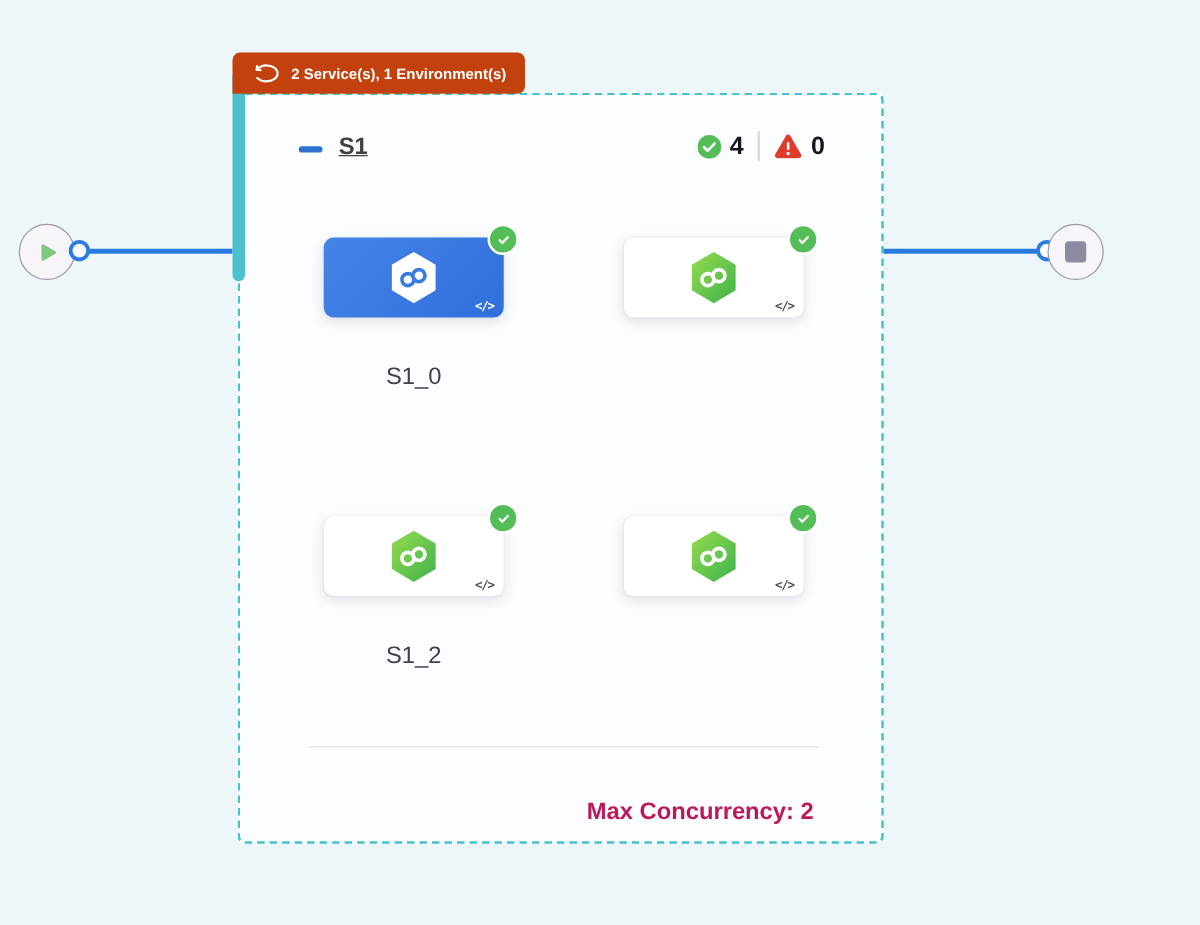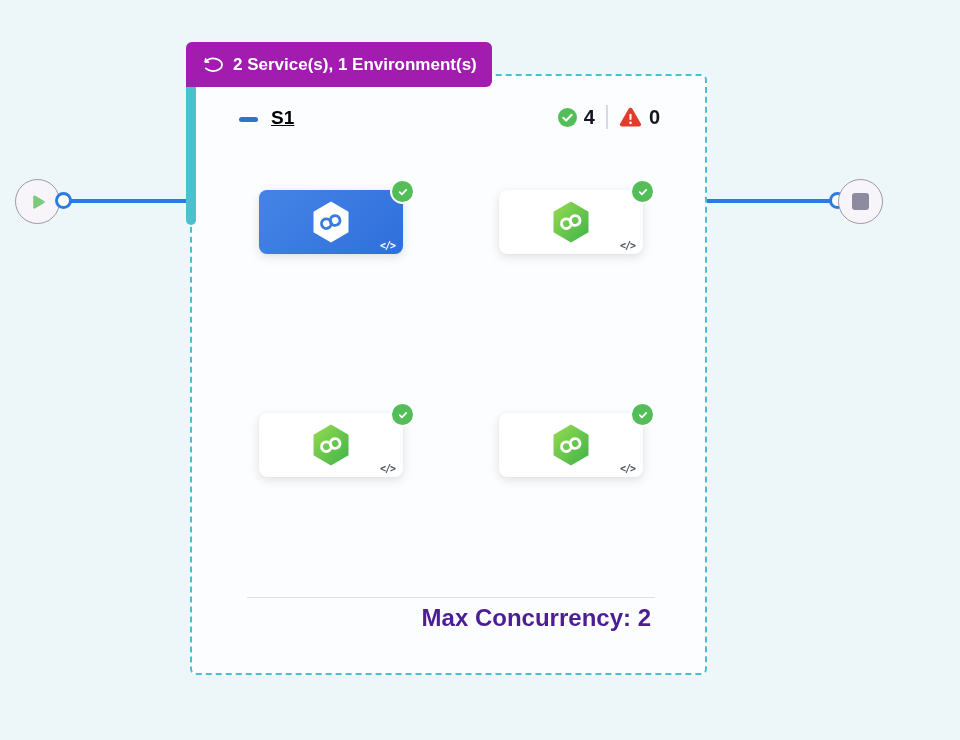--- a/index.html
+++ b/index.html
@@ -34,34 +34,34 @@
   .stage-box {
     position:absolute; left:190px; top:74px; width:517px; height:601px;
     background:#FBFDFE; border:2px dashed #45C2CF; border-radius:6px;
     box-sizing:border-box;
   }
   .stage-tail {
     position:absolute; left:186px; top:60px; width:10px; height:165px;
     background:#4AC1CE; border-radius:0 0 5px 5px;
   }
   .stage-badge {
-    position:absolute; left:186px; top:42px; height:45px;
-    background:#a21caf; border-radius:6px 6px 6px 0;
+    position:absolute; left:186px; top:42px; height:33px;
+    background:#c2410c; border-radius:6px 6px 6px 0;
     display:flex; align-items:center; gap:9px; padding:0 15px;
-    color:#fff; font-size:17px; font-weight:600; cursor:pointer; white-space:nowrap;
+    color:#fff; font-size:12px; font-weight:600; cursor:pointer; white-space:nowrap;
   }
 
   
   .collapse-btn {
     position:absolute; left:47px; top:41px; width:19px; height:5px;
     background:#2E72D2; border-radius:2.5px; cursor:pointer;
   }
   .stage-name {
     position:absolute; left:79px; top:31px;
-    font-size:19px; font-weight:600; color:#000000;text-decoration:underline;
+    font-size:19px; font-weight:600; color:#404040;text-decoration:underline;
   }
   .status-row {
     position:absolute; right:45px; top:29px;
     display:flex; align-items:center; gap:7px;
   }
   .status-count { font-size:20px; font-weight:600; color:#15151F; }
   .status-div { width:2px; height:24px; background:#D8DAE2; margin:0 4px; }
 
   
   .service-cell { position:absolute; width:144px; text-align:center; }
@@ -91,22 +91,22 @@
     position:absolute; top:101px; left:0; width:100%;
     font-size:19px; color:#3C4150;
   }
 
   
   .footer-divider {
     position:absolute; left:55px; top:521px; width:408px; height:1px;
     background:#DFE1E8;
   }
   .max-concurrency {
-    position:absolute; right:54px; top:528px;
-    font-size:24px; font-weight:700; color:#4c1d95;
+    position:absolute; right:54px; top:563px;
+    font-size:19px; font-weight:700; color:#be185d;
   }
 </style>
 </head>
 <body>
 
 <svg width="0" height="0" style="position:absolute" aria-hidden="true">
   <defs>
     <linearGradient id="hexGreen" x1="0" y1="0" x2="1" y2="1">
       <stop offset="0" stop-color="#97DB4F"></stop>
       <stop offset="1" stop-color="#3EB34A"></stop>
@@ -162,20 +162,21 @@
             </g>
           </svg>
         </span>
         <span class="code-glyph">&lt;/&gt;</span>
         <span class="check-badge">
           <svg width="12" height="12" viewBox="0 0 20 20">
             <path d="M4.5 10.3 L8.2 13.8 L15.4 6.4" stroke="#fff" stroke-width="3" fill="none" stroke-linecap="round" stroke-linejoin="round"></path>
           </svg>
         </span>
       </div>
+      <div class="service-label">S1_0</div>
     </div>
 
     <div class="service-cell cell-1">
       <div class="service-card">
         <span style="display:flex;">
           <svg width="40" height="44" viewBox="0 0 40 44">
             <polygon points="20,1.5 37.5,11.75 37.5,32.25 20,42.5 2.5,32.25 2.5,11.75" fill="url(#hexGreen)"></polygon>
             <g transform="rotate(-20 20 22)" fill="none" stroke="#fff" stroke-width="2.9">
               <circle cx="15" cy="22" r="4.8"></circle>
                 <circle cx="24.4" cy="22" r="4.8"></circle>
@@ -202,20 +203,21 @@
             </g>
           </svg>
         </span>
         <span class="code-glyph">&lt;/&gt;</span>
         <span class="check-badge">
           <svg width="12" height="12" viewBox="0 0 20 20">
             <path d="M4.5 10.3 L8.2 13.8 L15.4 6.4" stroke="#fff" stroke-width="3" fill="none" stroke-linecap="round" stroke-linejoin="round"></path>
           </svg>
         </span>
       </div>
+      <div class="service-label">S1_2</div>
     </div>
 
     <div class="service-cell cell-3">
       <div class="service-card">
         <span style="display:flex;">
           <svg width="40" height="44" viewBox="0 0 40 44">
             <polygon points="20,1.5 37.5,11.75 37.5,32.25 20,42.5 2.5,32.25 2.5,11.75" fill="url(#hexGreen)"></polygon>
             <g transform="rotate(-20 20 22)" fill="none" stroke="#fff" stroke-width="2.9">
               <circle cx="15" cy="22" r="4.8"></circle>
                 <circle cx="24.4" cy="22" r="4.8"></circle>

